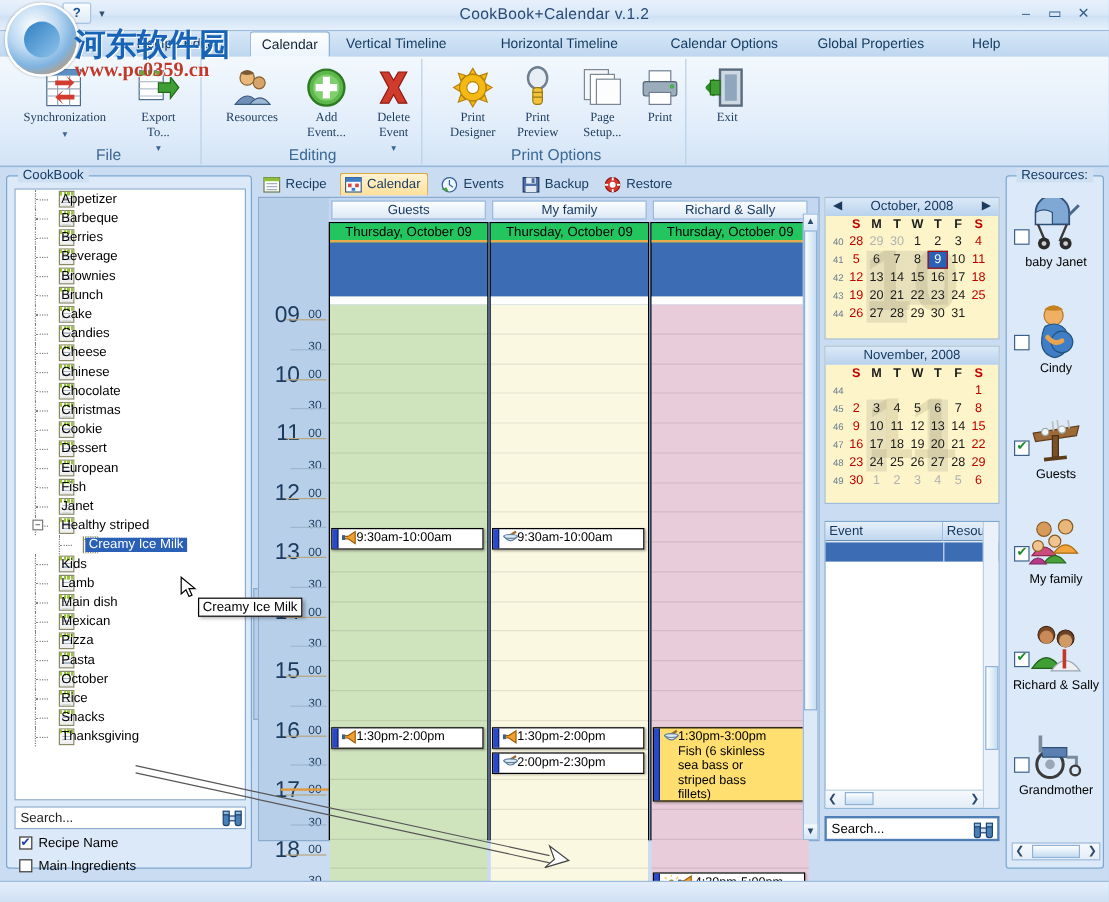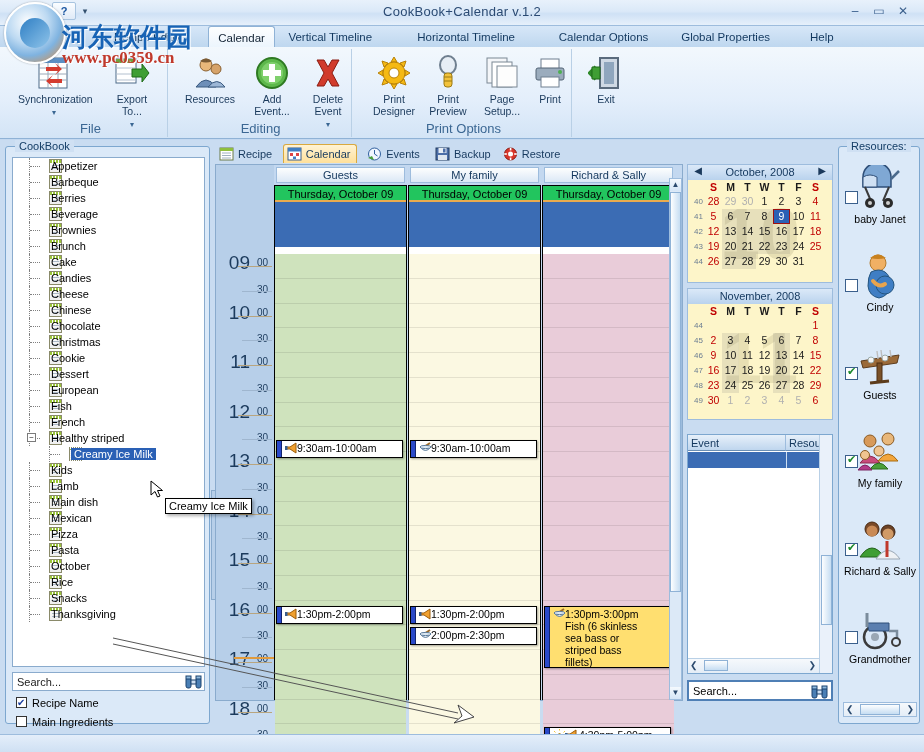--- a/index.html
+++ b/index.html
@@ -96,21 +96,21 @@
   }
   .rgroup{
     position:absolute; top:2px; height:88px;
     border-right:1px solid #b9d0e6;
   }
   .rgroup-label{
     position:absolute; bottom:1px; left:0; width:100%;
     text-align:center; font-size:13px; color:#3b6793;
   }
   .ritem{
-    position:absolute; top:6px; width:72px; text-align:center;
+    position:absolute; top:6px; width:72px; text-align:center;font-family:Liberation Serif, serif;
   }
   .ritem .ico{
     display:block; margin:0 auto 2px; width:36px; height:36px;
     position:relative;
   }
   .ritem .lbl{ display:block; font-size:10.5px; line-height:12px; color:#1b3a5c; }
   .ritem .arr{ font-size:8px; color:#3b6793; }
 
   
   #main{
@@ -565,21 +565,21 @@
         <div class="tnode"><span class="dots"></span><span class="bicon"></span><span class="lab">Cake</span></div>
         <div class="tnode"><span class="dots"></span><span class="bicon"></span><span class="lab">Candies</span></div>
         <div class="tnode"><span class="dots"></span><span class="bicon"></span><span class="lab">Cheese</span></div>
         <div class="tnode"><span class="dots"></span><span class="bicon"></span><span class="lab">Chinese</span></div>
         <div class="tnode"><span class="dots"></span><span class="bicon"></span><span class="lab">Chocolate</span></div>
         <div class="tnode"><span class="dots"></span><span class="bicon"></span><span class="lab">Christmas</span></div>
         <div class="tnode"><span class="dots"></span><span class="bicon"></span><span class="lab">Cookie</span></div>
         <div class="tnode"><span class="dots"></span><span class="bicon"></span><span class="lab">Dessert</span></div>
         <div class="tnode"><span class="dots"></span><span class="bicon"></span><span class="lab">European</span></div>
         <div class="tnode"><span class="dots"></span><span class="bicon"></span><span class="lab">Fish</span></div>
-        <div class="tnode"><span class="dots"></span><span class="bicon"></span><span class="lab">French</span></div>
+        <div class="tnode"><span class="dots"></span><span class="bicon"></span><span class="lab">Janet</span></div>
         <div class="tnode"><span class="dots"></span><span class="expander">−</span><span class="bicon"></span><span class="lab">Healthy striped</span></div>
         <div class="tnode child selected"><span class="dots"></span><span class="bicon"></span><span class="lab">Creamy Ice Milk</span></div>
         <div class="tnode"><span class="dots"></span><span class="bicon"></span><span class="lab">Kids</span></div>
         <div class="tnode"><span class="dots"></span><span class="bicon"></span><span class="lab">Lamb</span></div>
         <div class="tnode"><span class="dots"></span><span class="bicon"></span><span class="lab">Main dish</span></div>
         <div class="tnode"><span class="dots"></span><span class="bicon"></span><span class="lab">Mexican</span></div>
         <div class="tnode"><span class="dots"></span><span class="bicon"></span><span class="lab">Pizza</span></div>
         <div class="tnode"><span class="dots"></span><span class="bicon"></span><span class="lab">Pasta</span></div>
         <div class="tnode"><span class="dots"></span><span class="bicon"></span><span class="lab">October</span></div>
         <div class="tnode"><span class="dots"></span><span class="bicon"></span><span class="lab">Rice</span></div>

